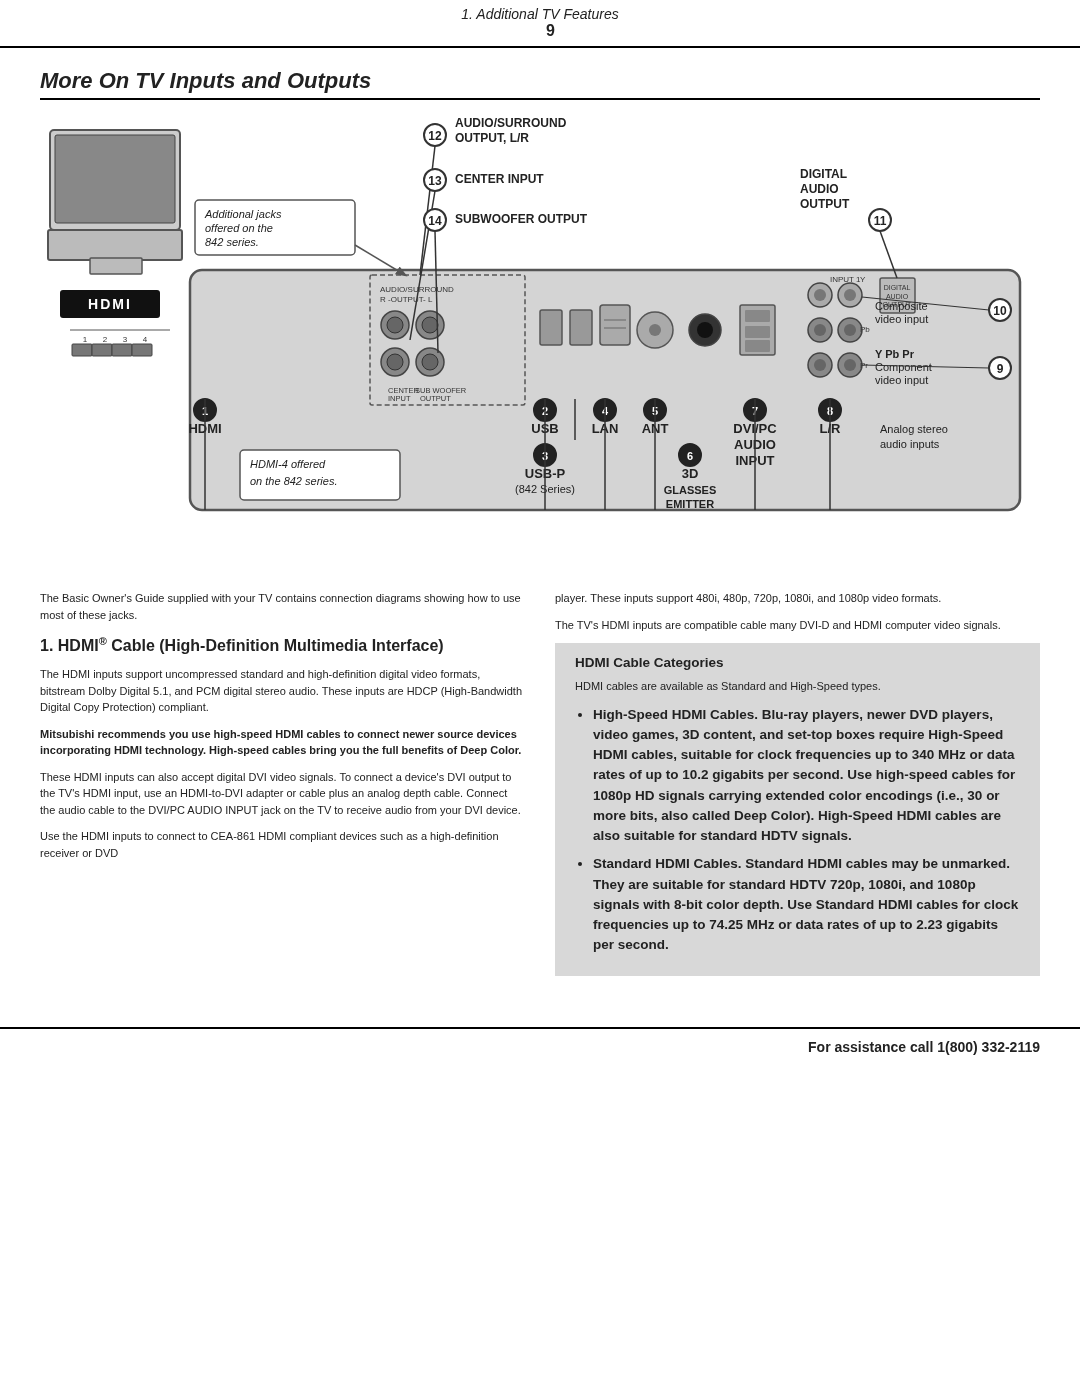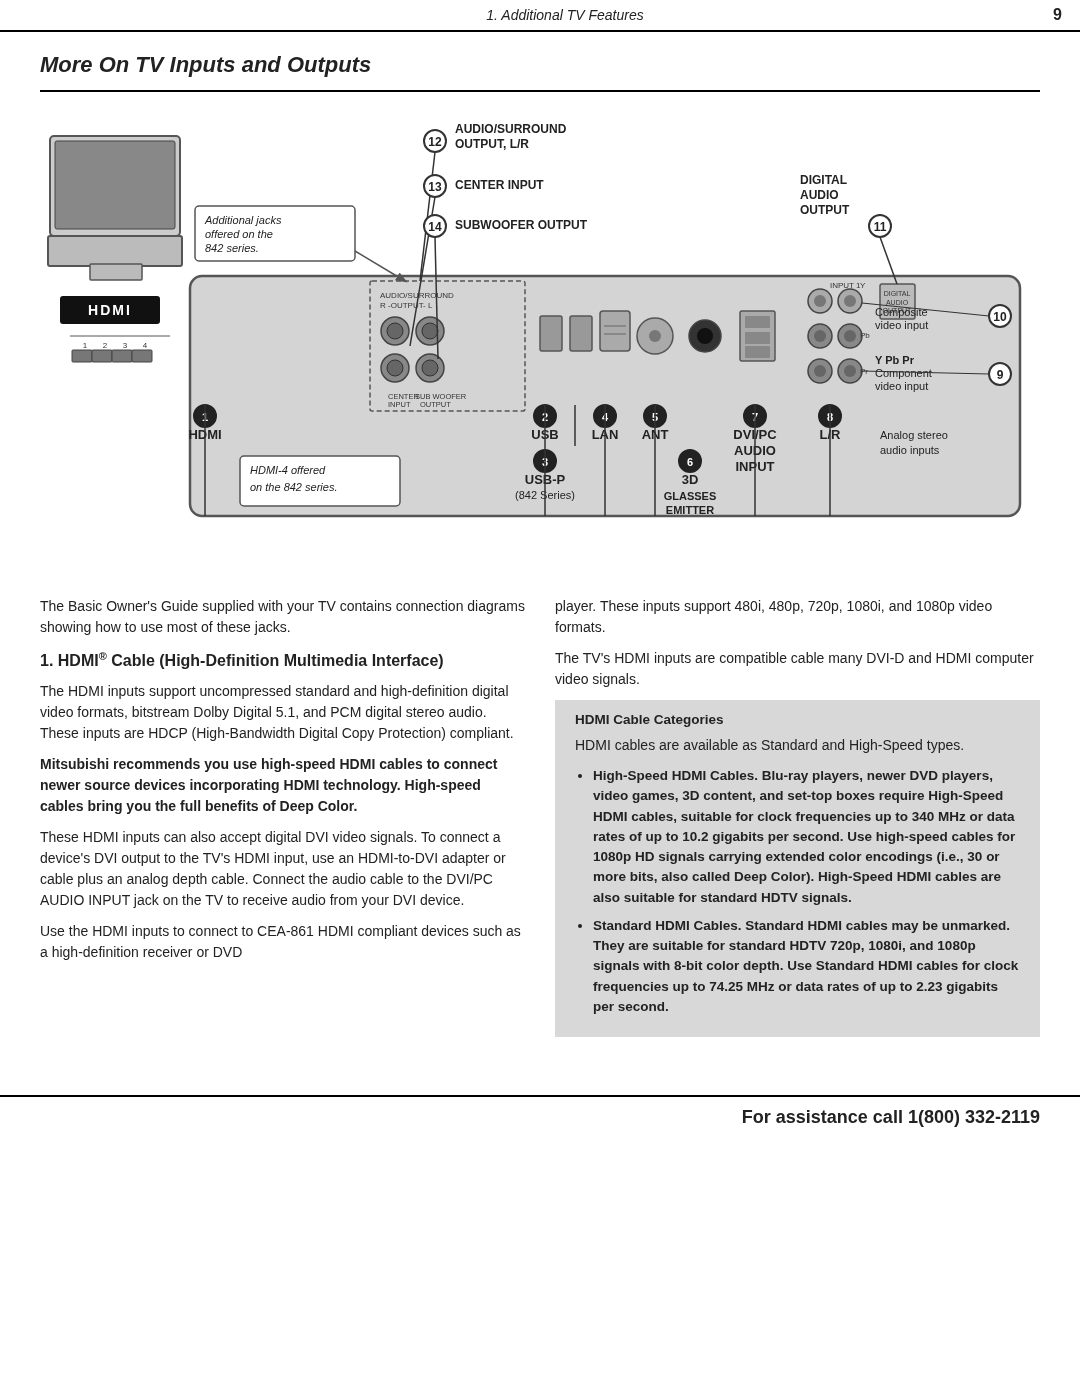--- a/index.html
+++ b/index.html
@@ -13,20 +13,21 @@
       position: relative;
     }
 
     
     .header {
       display: flex;
       justify-content: flex-start;
       align-items: center;
       border-bottom: 2px solid #000;
       padding: 6px 18px 6px 18px;
+      flex-direction: column;
     }
     .header-title {
       font-style: italic;
       font-size: 14px;
       flex: 1;
       text-align: center;
     }
     .header-page {
       font-size: 16px;
       font-weight: bold;
@@ -37,23 +38,22 @@
     
     .page-content {
       padding: 20px 40px 20px 40px;
     }
 
     
     .section-title {
       font-size: 22px;
       font-style: italic;
       font-weight: bold;
-      margin-bottom: 14px;
       border-bottom: 2px solid #000;
-      padding-bottom: 12px;
+      padding-bottom: 4px;
     }
 
     .full-diagram {
       position: relative;
       width: 100%;
       height: 480px;
     }
 
     svg.main-diagram {
       width: 100%;
@@ -74,21 +74,21 @@
     .sub-heading {
       font-size: 16px;
       font-weight: bold;
       margin-bottom: 8px;
     }
     .sub-heading sup {
       font-size: 11px;
     }
 
     p {
-      font-size: 14px;
+      font-size: 11px;
       line-height: 1.5;
       margin-bottom: 10px;
     }
     p strong {
       font-weight: bold;
     }
 
     
     .hdmi-cable-box {
       background: #d8d8d8;
@@ -109,23 +109,23 @@
       font-size: 13.5px;
       line-height: 1.5;
       margin-bottom: 8px;
     }
 
     
     .footer {
       border-top: 2px solid #000;
       padding: 10px 40px;
       text-align: right;
-      font-size: 18px;
-      font-weight: bold;
-      margin-top: 26px;
+      font-size: 14px;
+      font-weight: bold;
+      margin-top: 19px;
     }
   </style>
 </head>
 <body>
 
 <div class="header">
   <div style="min-width:80px"></div>
   <div class="header-title">1.  Additional TV Features</div>
   <div class="header-page">9</div>
 </div>

